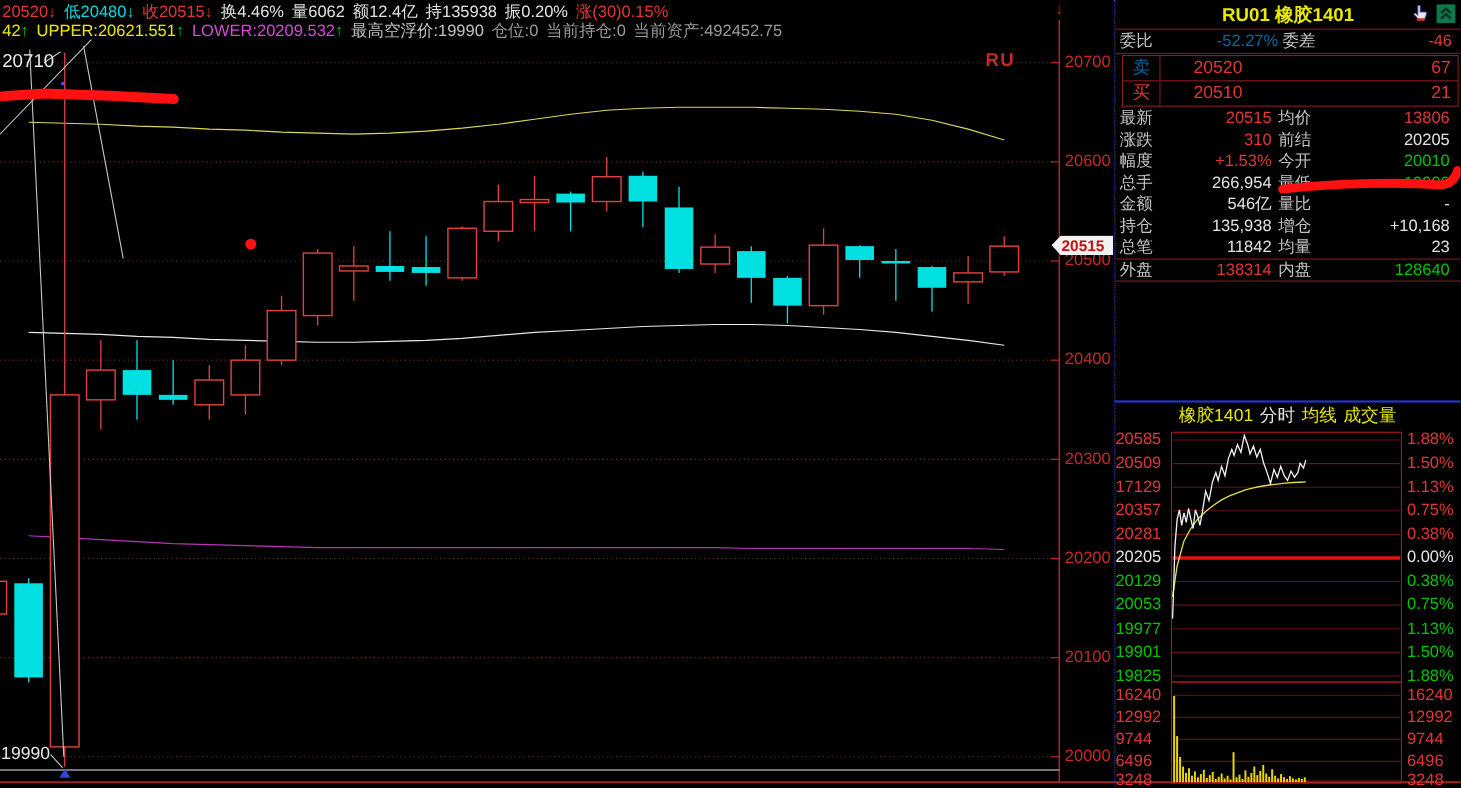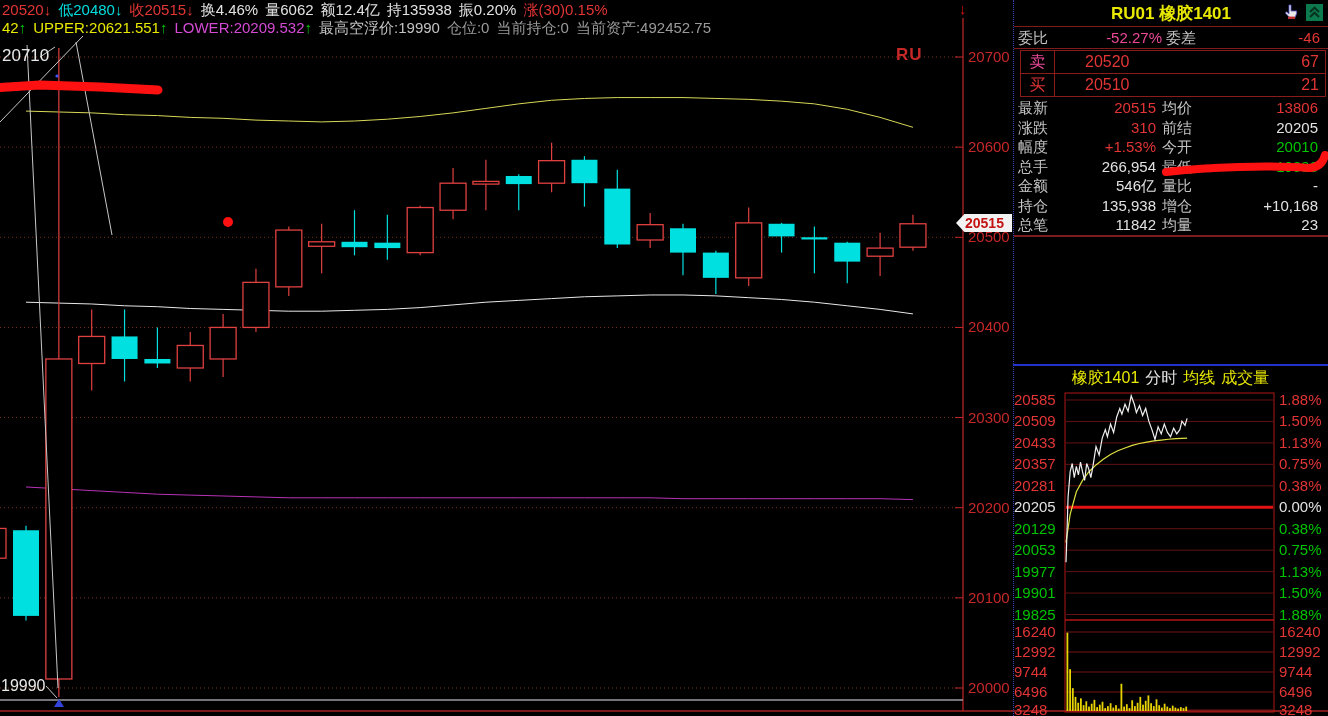--- a/index.html
+++ b/index.html
@@ -1,20 +1,20 @@
 <!DOCTYPE html>
 <html><head>
 <meta charset="utf-8">
 <style>
   html,body{margin:0;padding:0;background:#000;width:1328px;height:716px;overflow:hidden;
     font-family:"Liberation Sans",sans-serif;position:relative}
   .abs{position:absolute}
   svg.layer{position:absolute;left:0;top:0;pointer-events:none}
   
-  .r{color:#e23535}.g{color:#ec4899}
+  .r{color:#e23535}.g{color:#0369a1}
   
   #tb1{left:2px;top:1px;font-size:15px;white-space:nowrap}
   #tb2{left:2px;top:19px;font-size:15px;white-space:nowrap}
   .tb-item{margin-right:7px}
   
   #high-label{left:2px;top:46px;color:#e8e8e8;font-size:17px}
   #low-label{left:1px;top:677px;color:#e8e8e8;font-size:16px}
   #ru-label{left:896px;top:45px;color:#c62828;font-size:17px;font-weight:bold;letter-spacing:1px}
   #axis-arrow{left:959px;top:0;color:#dd1111;font-size:15px;font-weight:bold}
   .y-label{position:absolute;left:968px;font-size:15px;color:#c62828;line-height:17px}
@@ -234,31 +234,39 @@
           <span class="q-val" style="color: rgb(226, 226, 226);">+10,168</span>
         </div>
         <div class="q-row">
           <span>总笔</span>
           <span class="q-val" style="color: rgb(226, 226, 226);">11842</span>
           <span>均量</span>
           <span class="q-val" style="color: rgb(226, 226, 226);">23</span>
         </div>
       </div>
     <div class="rp-sep"></div>
+    <div id="rp-flow">
+        <div class="q-row">
+          <span>外盘</span>
+          <span class="q-val" style="color: rgb(226, 53, 53);">138314</span>
+          <span>内盘</span>
+          <span class="q-val" style="color: rgb(0, 196, 0);">128640</span>
+        </div>
+      </div>
     <div class="rp-sep"></div>
   </div>
 
   <div id="minute-sep" class="abs"></div>
   <div id="minute-title" class="abs"><span style="color: rgb(232, 232, 0);">橡胶1401</span><span style="color: rgb(226, 226, 226);">分时</span><span style="color: rgb(232, 232, 0);">均线</span><span style="color: rgb(232, 232, 0);">成交量</span></div>
   <div id="minute-labels">
       <div class="m-pl" style="left: 1014px; top: 391px; color: rgb(226, 53, 53);">20585</div>
       <div class="m-pr" style="left: 1279px; top: 391px; color: rgb(226, 53, 53);">1.88%</div>
       <div class="m-pl" style="left: 1014px; top: 412.45px; color: rgb(226, 53, 53);">20509</div>
       <div class="m-pr" style="left: 1279px; top: 412.45px; color: rgb(226, 53, 53);">1.50%</div>
-      <div class="m-pl" style="left: 1014px; top: 433.9px; color: rgb(226, 53, 53);">20433</div>
+      <div class="m-pl" style="left: 1014px; top: 433.9px; color: rgb(226, 53, 53);">17129</div>
       <div class="m-pr" style="left: 1279px; top: 433.9px; color: rgb(226, 53, 53);">1.13%</div>
       <div class="m-pl" style="left: 1014px; top: 455.35px; color: rgb(226, 53, 53);">20357</div>
       <div class="m-pr" style="left: 1279px; top: 455.35px; color: rgb(226, 53, 53);">0.75%</div>
       <div class="m-pl" style="left: 1014px; top: 476.8px; color: rgb(226, 53, 53);">20281</div>
       <div class="m-pr" style="left: 1279px; top: 476.8px; color: rgb(226, 53, 53);">0.38%</div>
       <div class="m-pl" style="left: 1014px; top: 498.25px; color: rgb(226, 226, 226);">20205</div>
       <div class="m-pr" style="left: 1279px; top: 498.25px; color: rgb(226, 226, 226);">0.00%</div>
       <div class="m-pl" style="left: 1014px; top: 519.7px; color: rgb(0, 196, 0);">20129</div>
       <div class="m-pr" style="left: 1279px; top: 519.7px; color: rgb(0, 196, 0);">0.38%</div>
       <div class="m-pl" style="left: 1014px; top: 541.15px; color: rgb(0, 196, 0);">20053</div>

